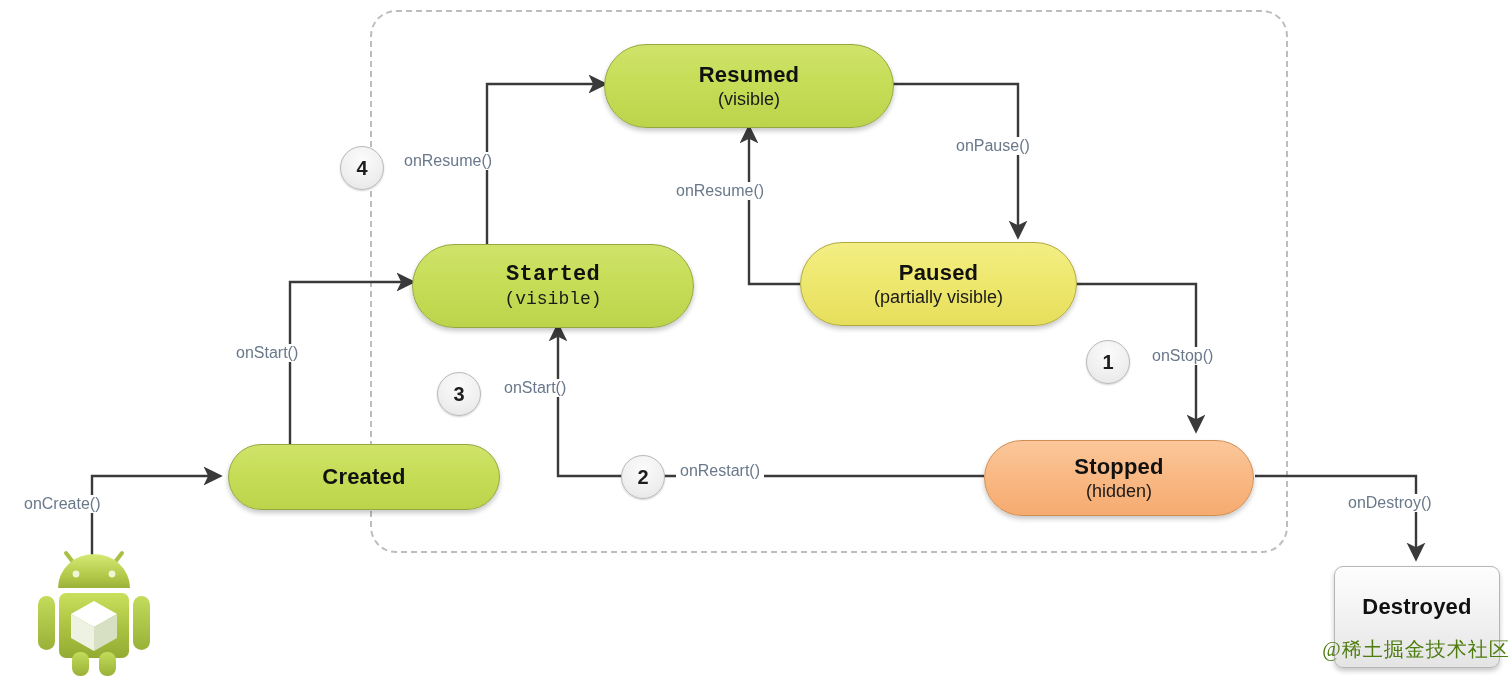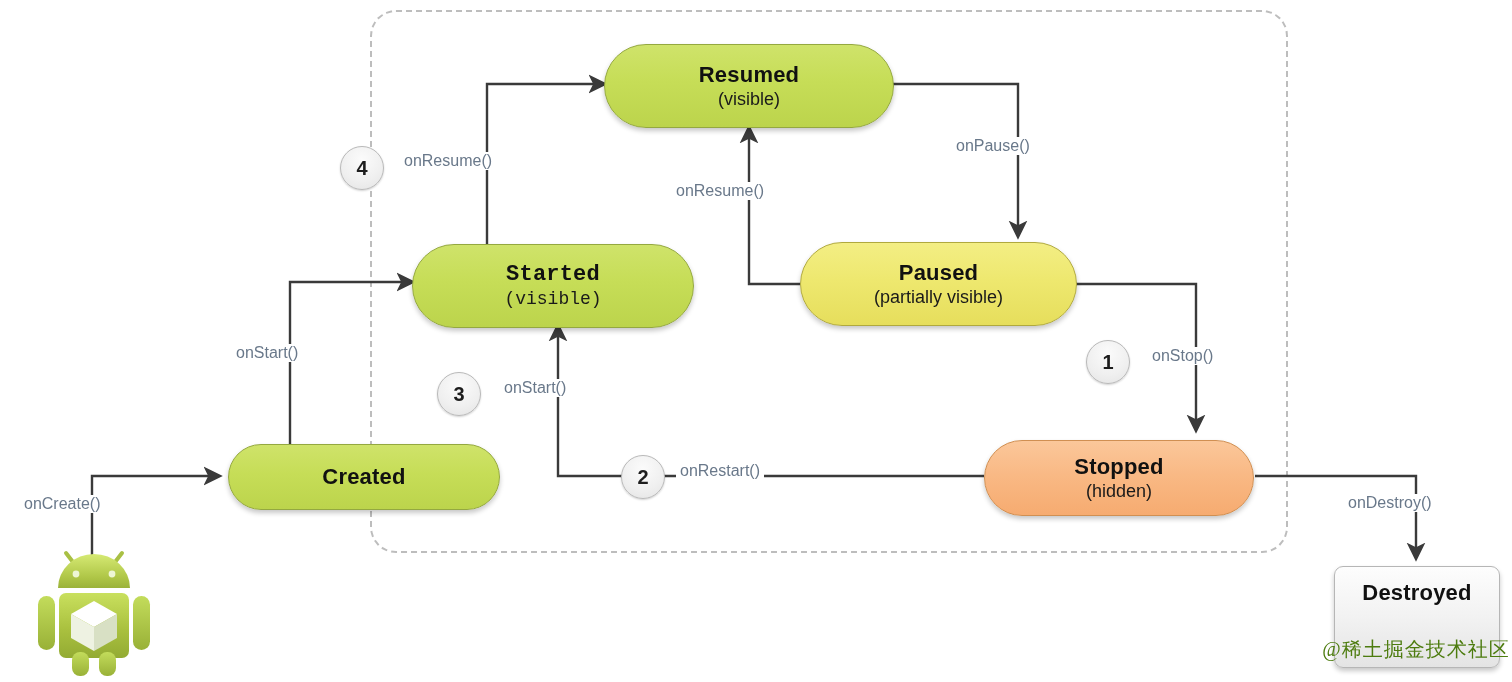--- a/index.html
+++ b/index.html
@@ -115,21 +115,21 @@
 
   <div class="state orange" style="left:984px;top:440px;width:270px;height:76px;">
     <div class="t1">Stopped</div>
     <div class="t2">(hidden)</div>
   </div>
 
   <div class="state green" style="left:228px;top:444px;width:272px;height:66px;">
     <div class="t1">Created</div>
   </div>
 
-  <div class="state grey" style="left:1334px;top:566px;width:166px;height:102px;justify-content:flex-start;padding-top:14px;">
+  <div class="state grey" style="left:1334px;top:566px;width:166px;height:102px;justify-content:flex-start;padding-top:28px;">
     <div class="t1">Destroyed</div>
   </div>
 
   <div class="lbl" style="left:20px;top:495px;">onCreate()</div>
 
   <div class="lbl" style="left:232px;top:344px;">onStart()</div>
 
   <div class="lbl" style="left:400px;top:152px;">onResume()</div>
 
   <div class="lbl" style="left:952px;top:137px;">onPause()</div>

